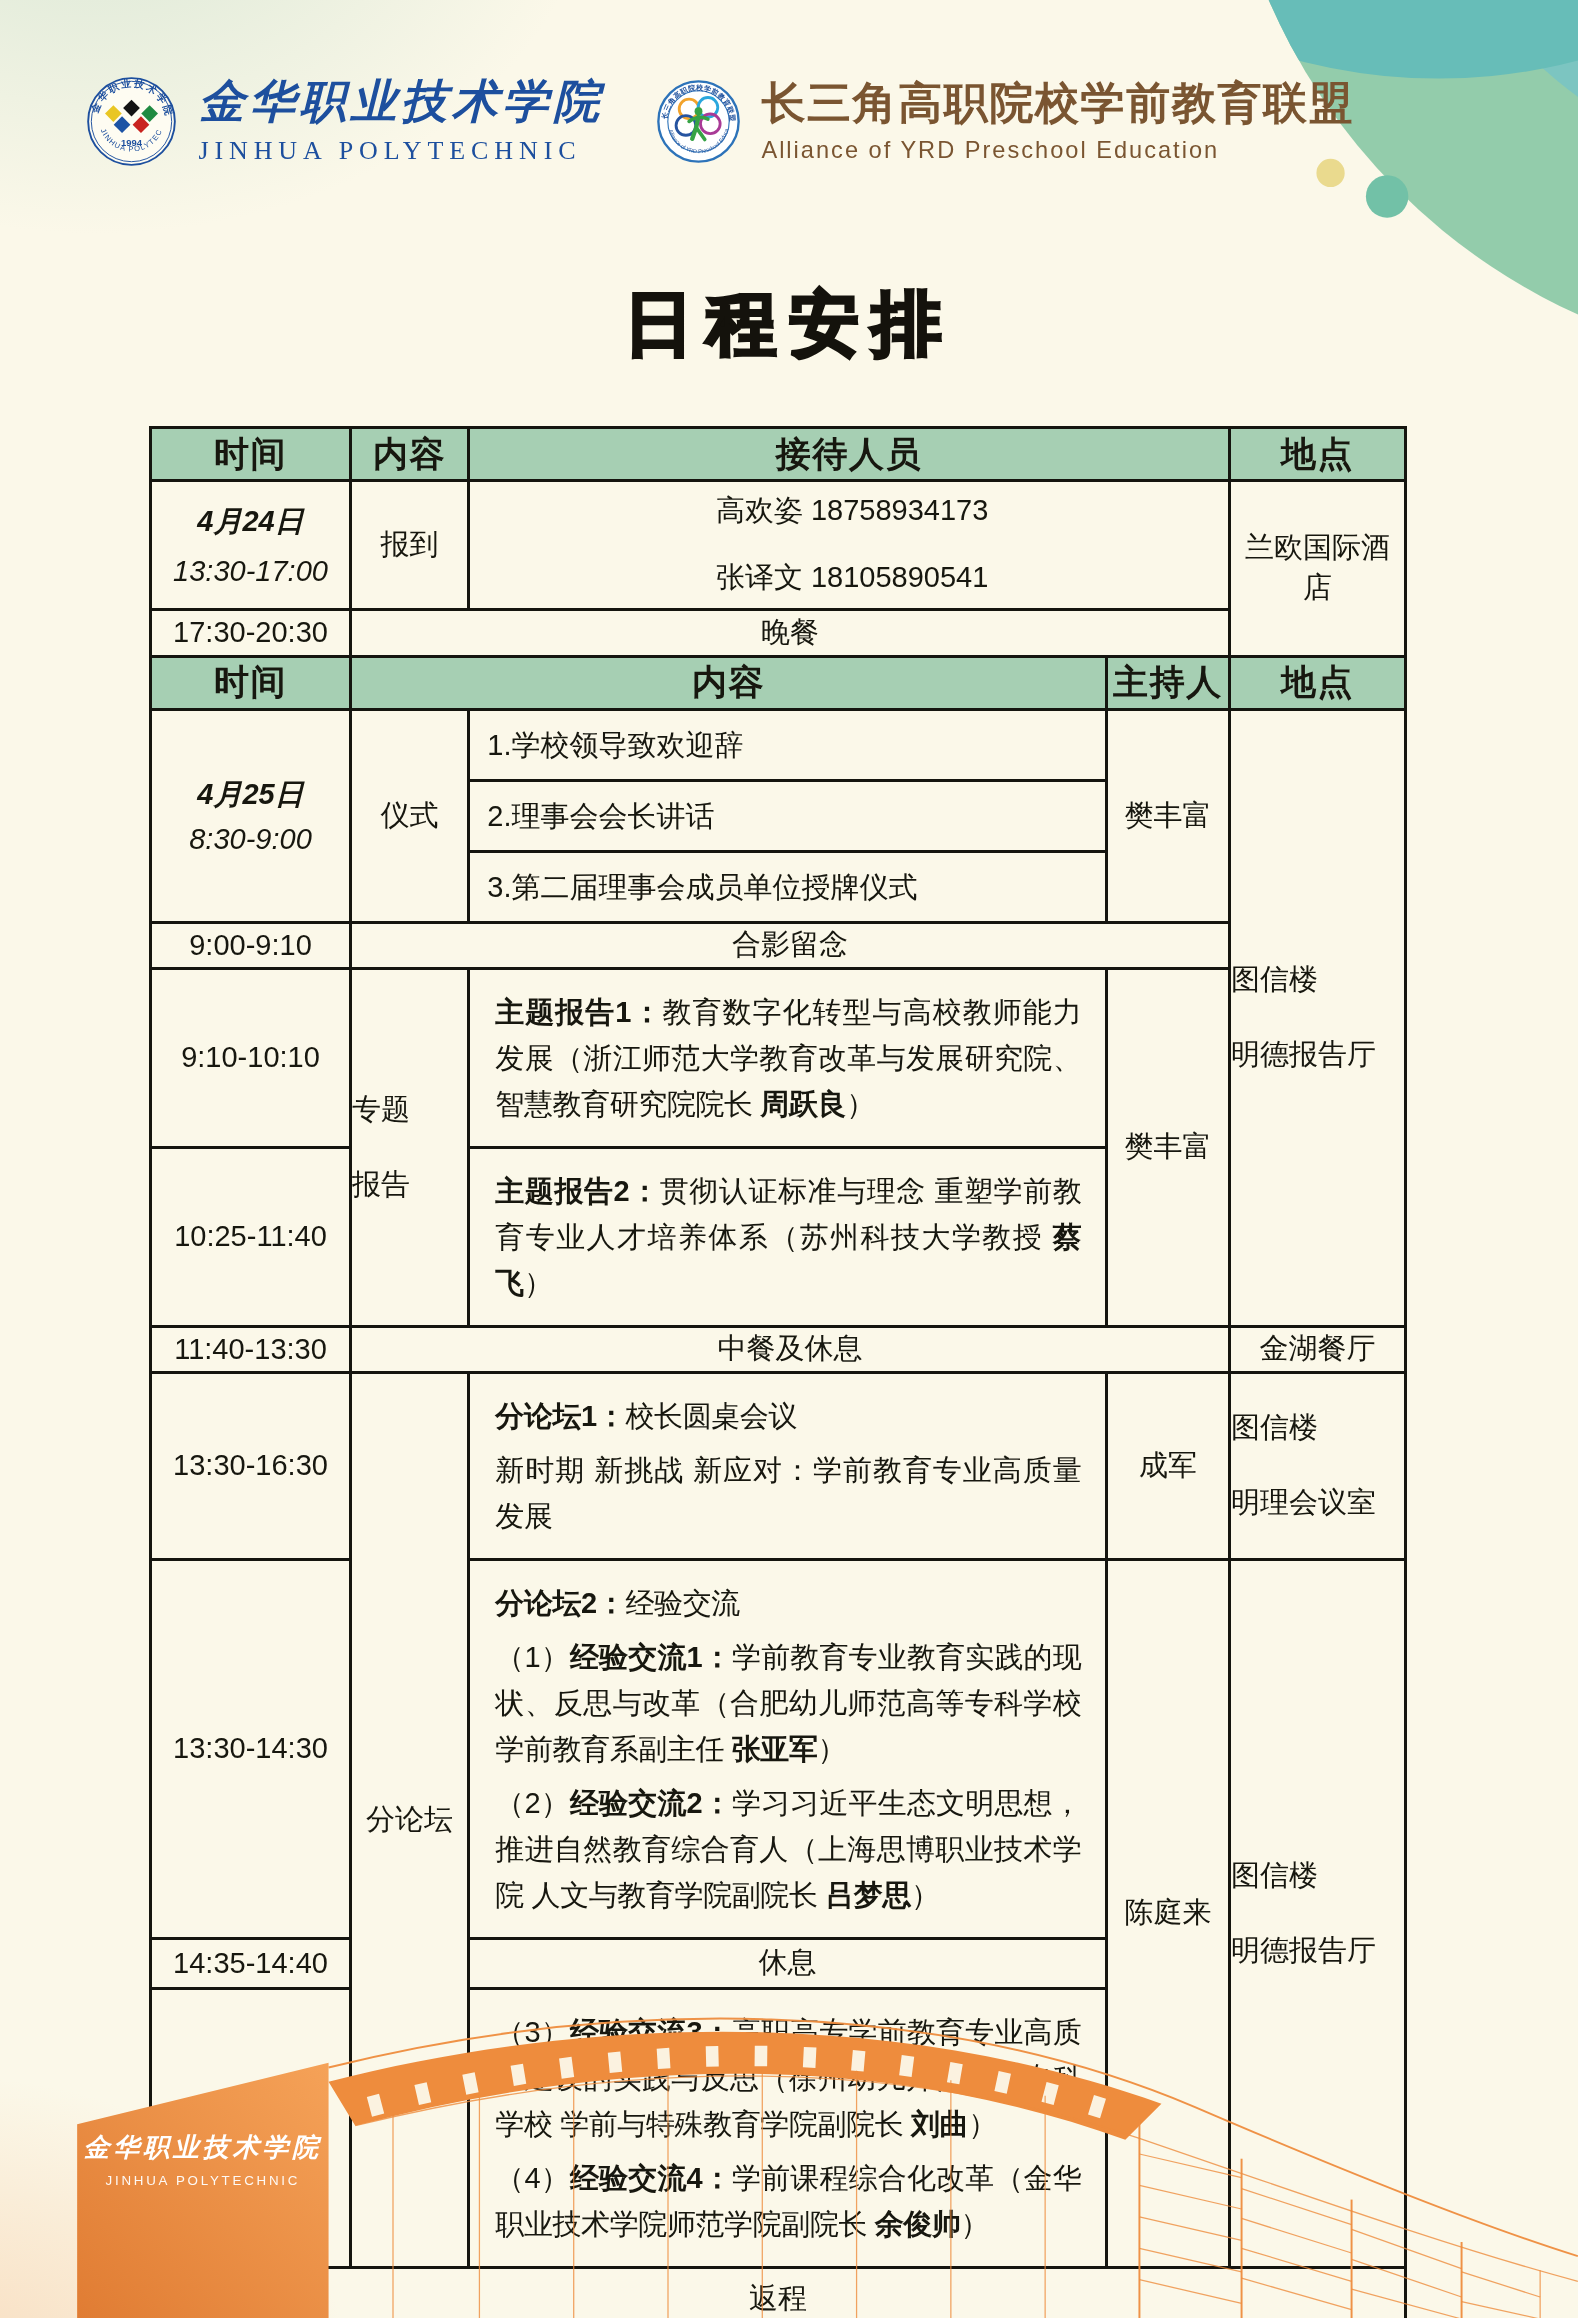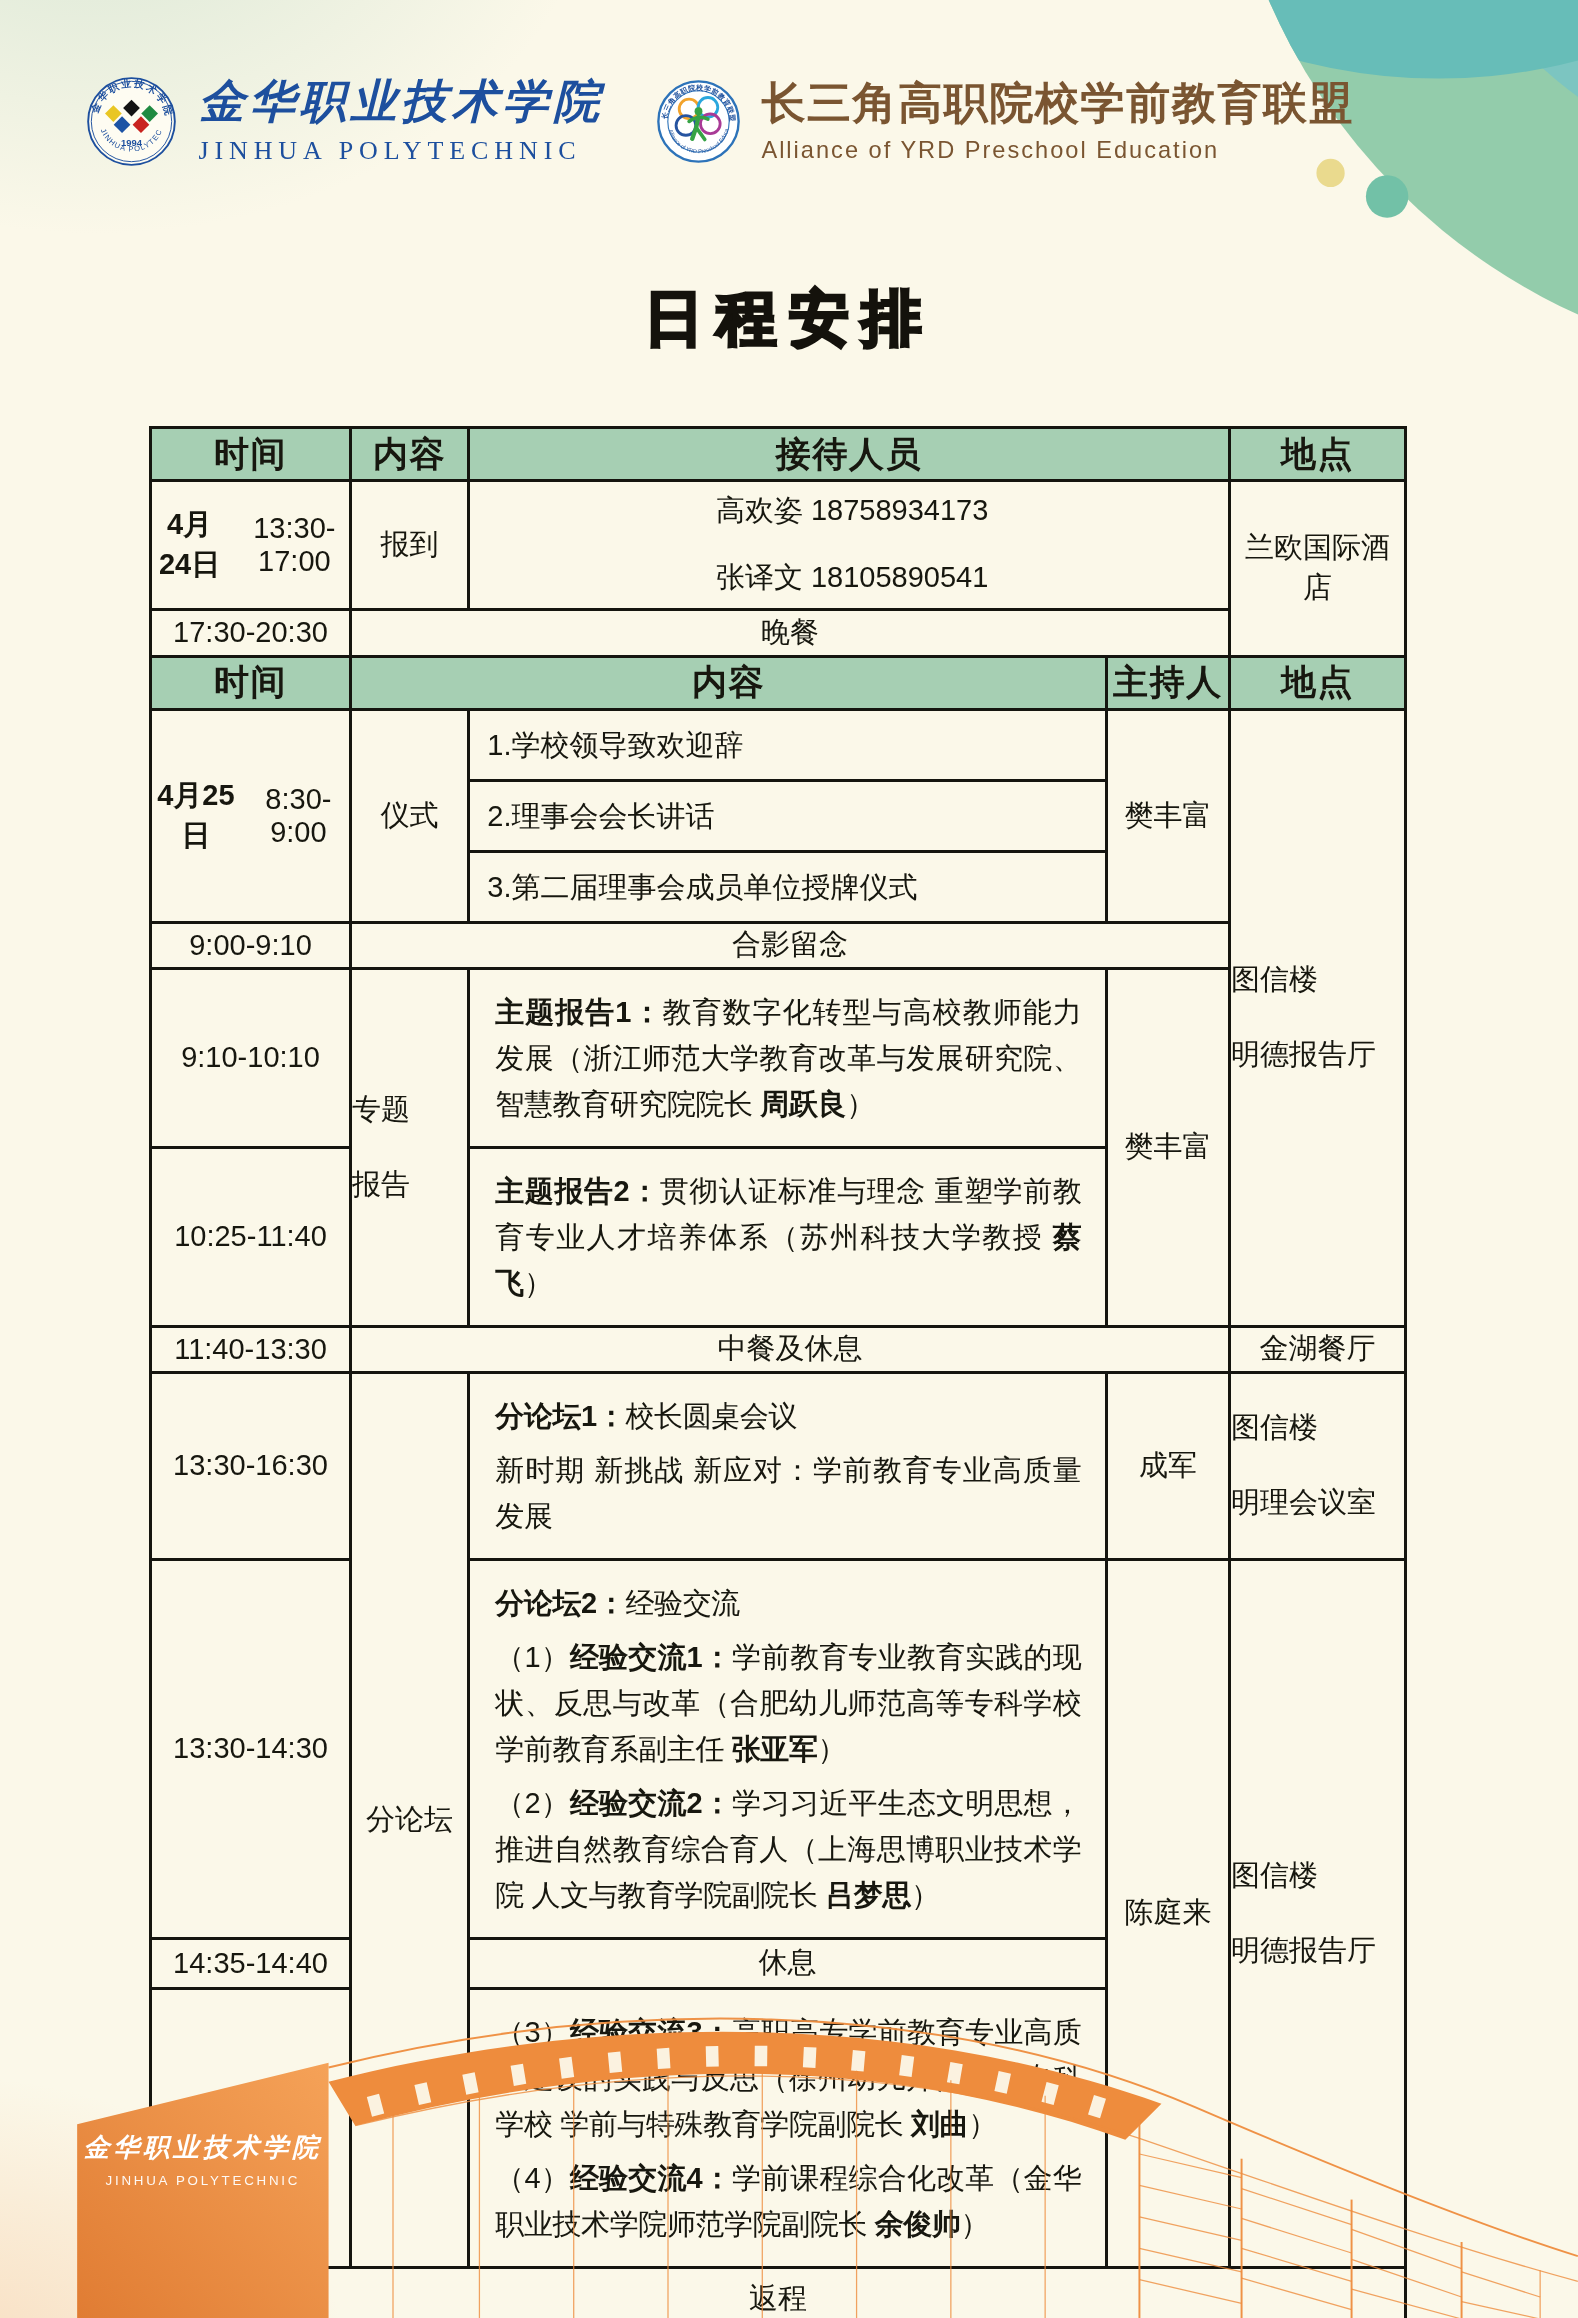--- a/index.html
+++ b/index.html
@@ -21,36 +21,36 @@
   .logos{position:absolute;top:75px;left:85px;display:flex;align-items:center;gap:52px;}
   .logo-group{display:flex;align-items:center;gap:20.4px;}
   .logo-text{display:flex;flex-direction:column;justify-content:center;}
   .jh-cn{font-family:"Liberation Serif", serif;font-weight:700;font-style:italic;font-size:46px;color:#1d4f9e;letter-spacing:4.7px;line-height:1.1;}
   .jh-en{font-family:"Liberation Serif", serif;font-size:26px;color:#1d4f9e;letter-spacing:5.9px;margin-top:7.9px;}
   .al-cn{font-weight:700;font-size:44px;color:#7a5531;letter-spacing:1.6px;line-height:1.1;}
   .al-en{font-size:23.6px;color:#7a5531;letter-spacing:2px;margin-top:9.4px;}
   
   .page-title{
     position:absolute;top:289px;left:0;width:100%;
-    text-align:center;font-size:60px;font-weight:900;color:#14120c;
+    text-align:center;font-size:70px;font-weight:900;color:#14120c;
     letter-spacing:12.6px;line-height:1;
     -webkit-text-stroke:3.1px #14120c;
   }
   
   table.schedule{
     position:absolute;left:149px;top:426px;width:1254px;
     border-collapse:collapse;table-layout:fixed;
     font-size:29px;color:#17170f;
   }
   .schedule th,.schedule td{border:3.1px solid #15150f;vertical-align:middle;text-align:center;padding:0;}
   .schedule th{background:#a6cfb3;font-size:35px;font-weight:700;letter-spacing:1.6px;}
   td.tl{text-align:justify;padding:11px 15.7px 11px 17.3px;}
   td.tl p{margin:8px;line-height:46px;letter-spacing:-0.4px;}
   td.tl.list-line{line-height:46px;}
-  .t-stack{display:flex;flex-direction:row;align-items:center;gap:12.6px;}
+  .t-stack{display:flex;flex-direction:column;align-items:center;gap:12.6px;font-style:italic;}
   .t-date{font-weight:700;}
   [data-lines]{display:flex;flex-direction:column;gap:35px;align-items:flex-start;}
   [data-lines].left{align-items:center;gap:27px;}
   td.contacts{text-align:left;padding:9.4px 15.7px 9.4px 22px;}
   .thin-top{border-top-width:2.4px !important;}
   
   .building{position:absolute;left:0;bottom:0;pointer-events:none;}
   .bl{stroke:#ee8c3d;fill:none;stroke-width:2.5;opacity:.95;}
   .bl-thin{stroke:#ee8c3d;fill:none;stroke-width:1.6;opacity:.8;}
 </style>

